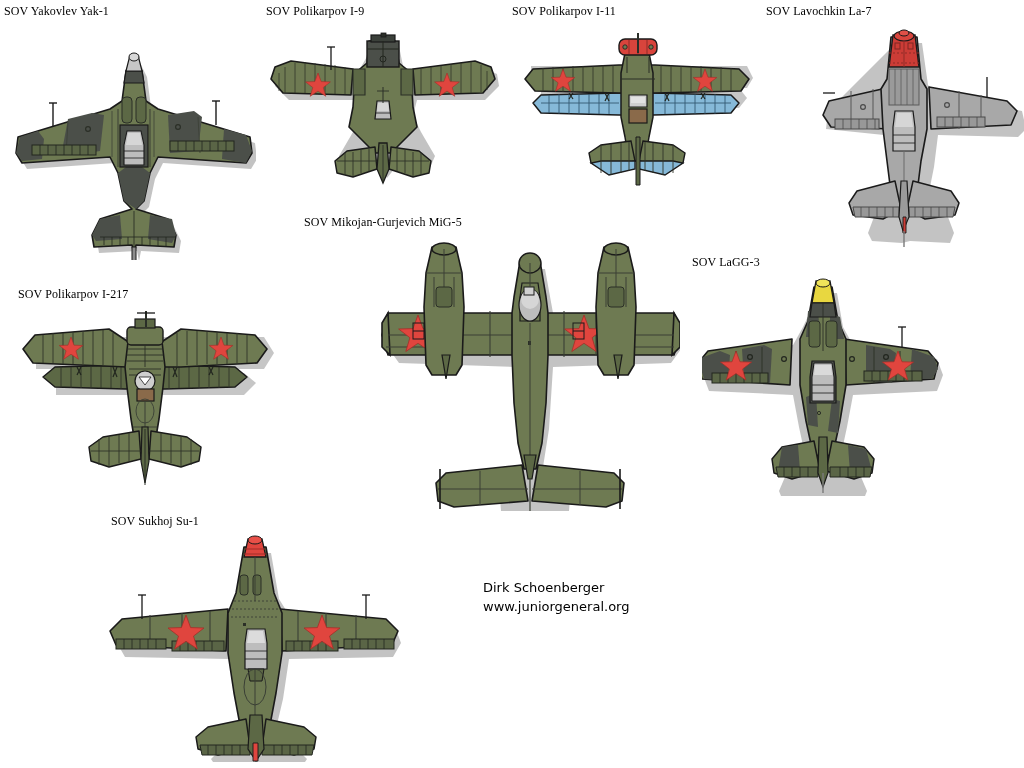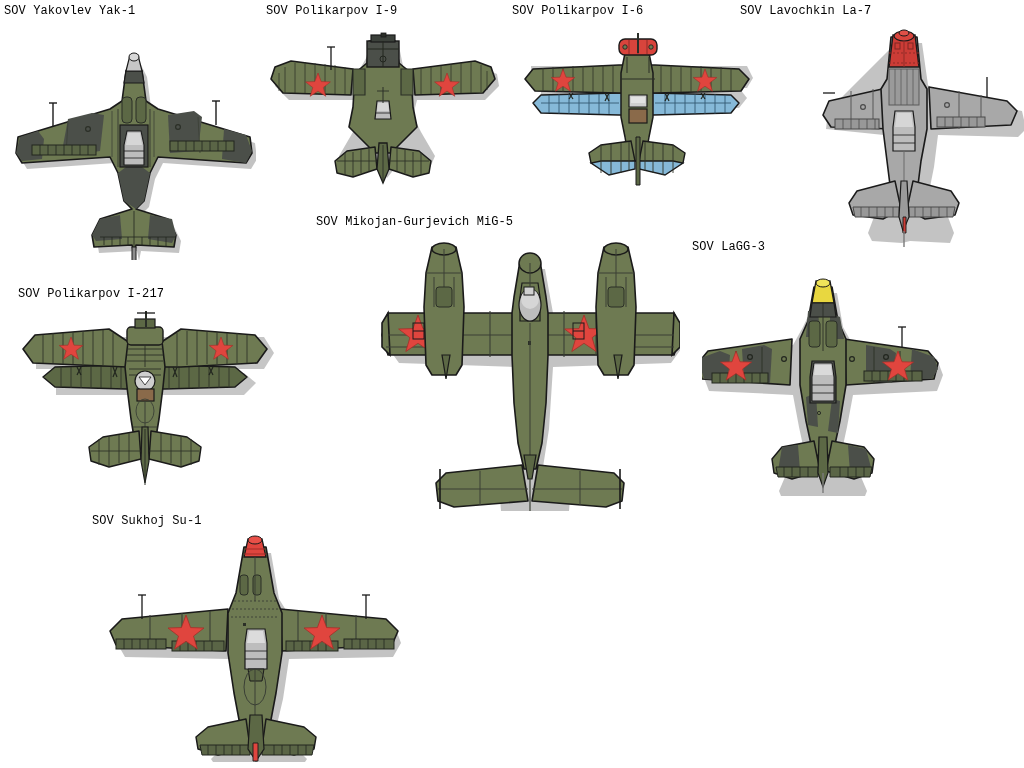--- a/index.html
+++ b/index.html
@@ -16,21 +16,21 @@
   }
   .sheet {
     position: absolute;
     left: 0; top: 0;
     width: 1024px;
     height: 768px;
     background: #ffffff;
   }
   .label {
     position: absolute;
-    font-family: Liberation Mono, monospace;
+    font-family: Liberation Serif, serif;
     font-size: 12px;
     color: #000000;
     white-space: nowrap;
     letter-spacing: 0.1px;
   }
   .credit {
     position: absolute;
     font-family: "DejaVu Sans", sans-serif;
     font-size: 13px;
     color: #000000;
@@ -42,27 +42,31 @@
   }
   .plane svg { display: block; }
 </style>
 </head>
 <body>
 
 <div class="sheet">
 
   <div class="label" style="left:4px;  top:4px;">SOV Yakovlev Yak-1</div>
   <div class="label" style="left:266px; top:4px;">SOV Polikarpov I-9</div>
-  <div class="label" style="left:512px; top:4px;">SOV Polikarpov I-6</div>
-  <div class="label" style="left:740px; top:4px;">SOV Lavochkin La-7</div>
-  <div class="label" style="left:304px; top:215px;margin-left:12px;">SOV Mikojan-Gurjevich MiG-5</div>
+  <div class="label" style="left:512px; top:4px;">SOV Polikarpov I-11</div>
+  <div class="label" style="left:766px; top:4px;">SOV Lavochkin La-7</div>
+  <div class="label" style="left:304px; top:215px;">SOV Mikojan-Gurjevich MiG-5</div>
   <div class="label" style="left:18px;  top:287px;">SOV Polikarpov I-217</div>
-  <div class="label" style="left:692px; top:240px;text-align:center;">SOV LaGG-3</div>
-  <div class="label" style="left:92px; top:514px;">SOV Sukhoj Su-1</div>
-
+  <div class="label" style="left:692px; top:255px;text-align:center;">SOV LaGG-3</div>
+  <div class="label" style="left:111px; top:514px;">SOV Sukhoj Su-1</div>
+
+  <div class="credit" style="left:483px; top:578px;">
+    <div>Dirk Schoenberger</div>
+    <div>www.juniorgeneral.org</div>
+  </div>
 
   <div class="plane" style="left:4px; top:38px;">
   <svg width="252" height="222" viewBox="0 0 252 222">
     <g transform="translate(4,3)">
 
       <g fill="#b8b8b8" opacity="0.85" transform="translate(5,6)">
         <path d="M126 14 L134 30 L138 60 L150 68 L242 96 L244 112 L238 122 L150 116 L142 132 L136 160 L128 168 L160 178 L168 194 L166 206 L128 204 L126 214 L124 204 L86 206 L84 194 L92 178 L124 168 L116 160 L110 132 L102 116 L14 122 L8 112 L10 96 L102 68 L114 60 L118 30 Z"></path>
       </g>
 
       <path d="M126 14 L134 30 L138 60 L150 68 L242 96 L244 112 L238 122 L150 116 L142 132 L136 160 L128 168 L160 178 L168 194 L166 206 L128 204 L126 214 L124 204 L86 206 L84 194 L92 178 L124 168 L116 160 L110 132 L102 116 L14 122 L8 112 L10 96 L102 68 L114 60 L118 30 Z" fill="#6e7a52" stroke="#1a1a1a" stroke-width="1.6" stroke-linejoin="round"></path>

